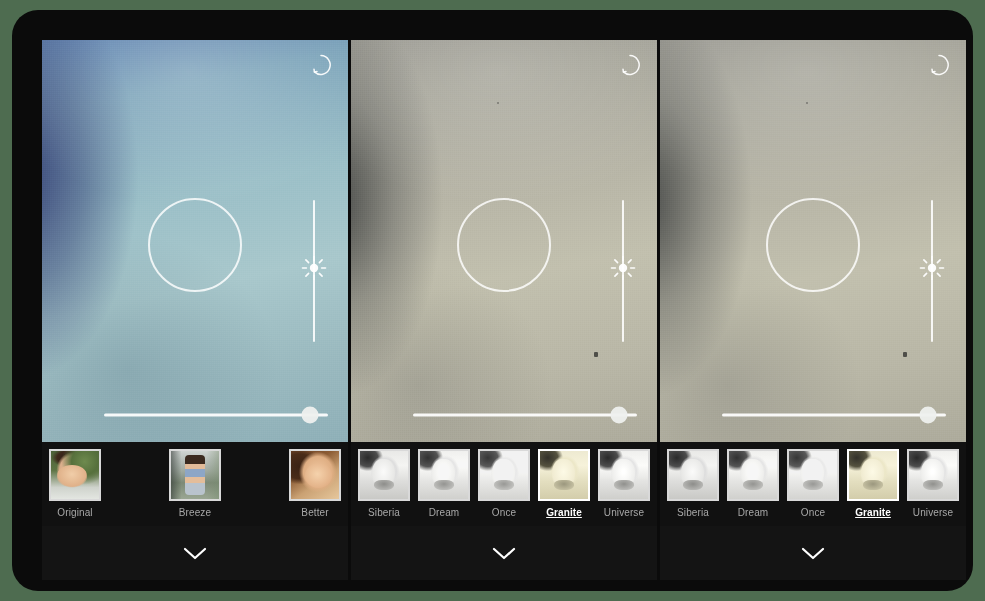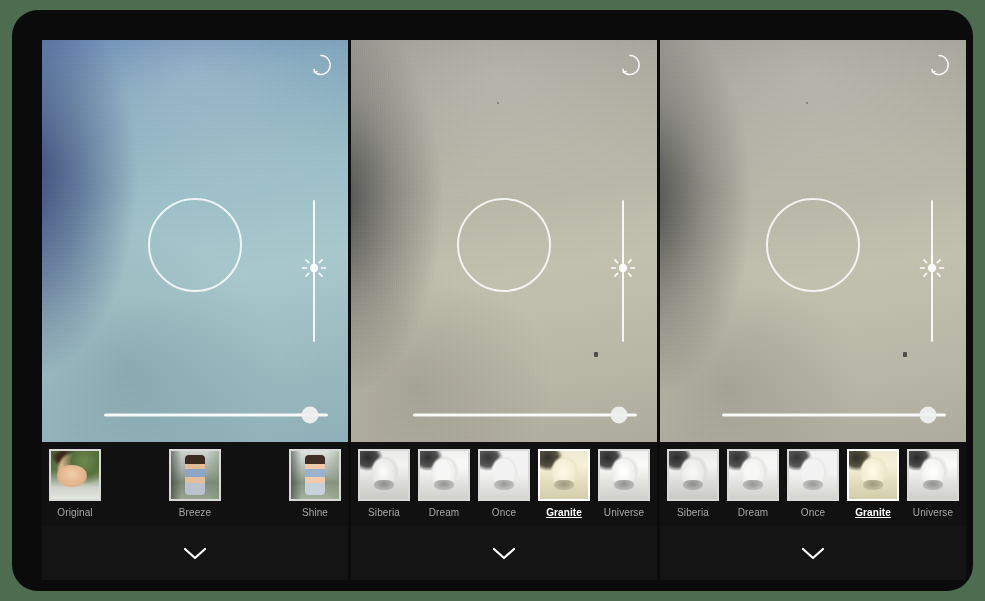--- a/index.html
+++ b/index.html
@@ -410,23 +410,23 @@
             <div class="filter-label">Original</div>
           </div>
           <div class="filter-item">
             <div class="thumb">
                 <div class="t-art t-figure tint-breeze"></div>
               </div>
             <div class="filter-label">Breeze</div>
           </div>
           <div class="filter-item">
             <div class="thumb">
-                <div class="t-art t-figure tint-shine"></div>
-              </div>
-            <div class="filter-label">Shine</div>
+                <div class="t-art t-better"></div>
+              </div>
+            <div class="filter-label">Better</div>
           </div>
         </div>
 
         <div class="bottom-bar">
           <div class="chevron">
             <svg width="30" height="18" viewBox="0 0 30 18">
               <path d="M5 5 L15 14 L25 5" fill="none" stroke="#ffffff" stroke-width="2.2" stroke-linecap="round" stroke-linejoin="round"></path>
             </svg>
           </div>
         </div>

